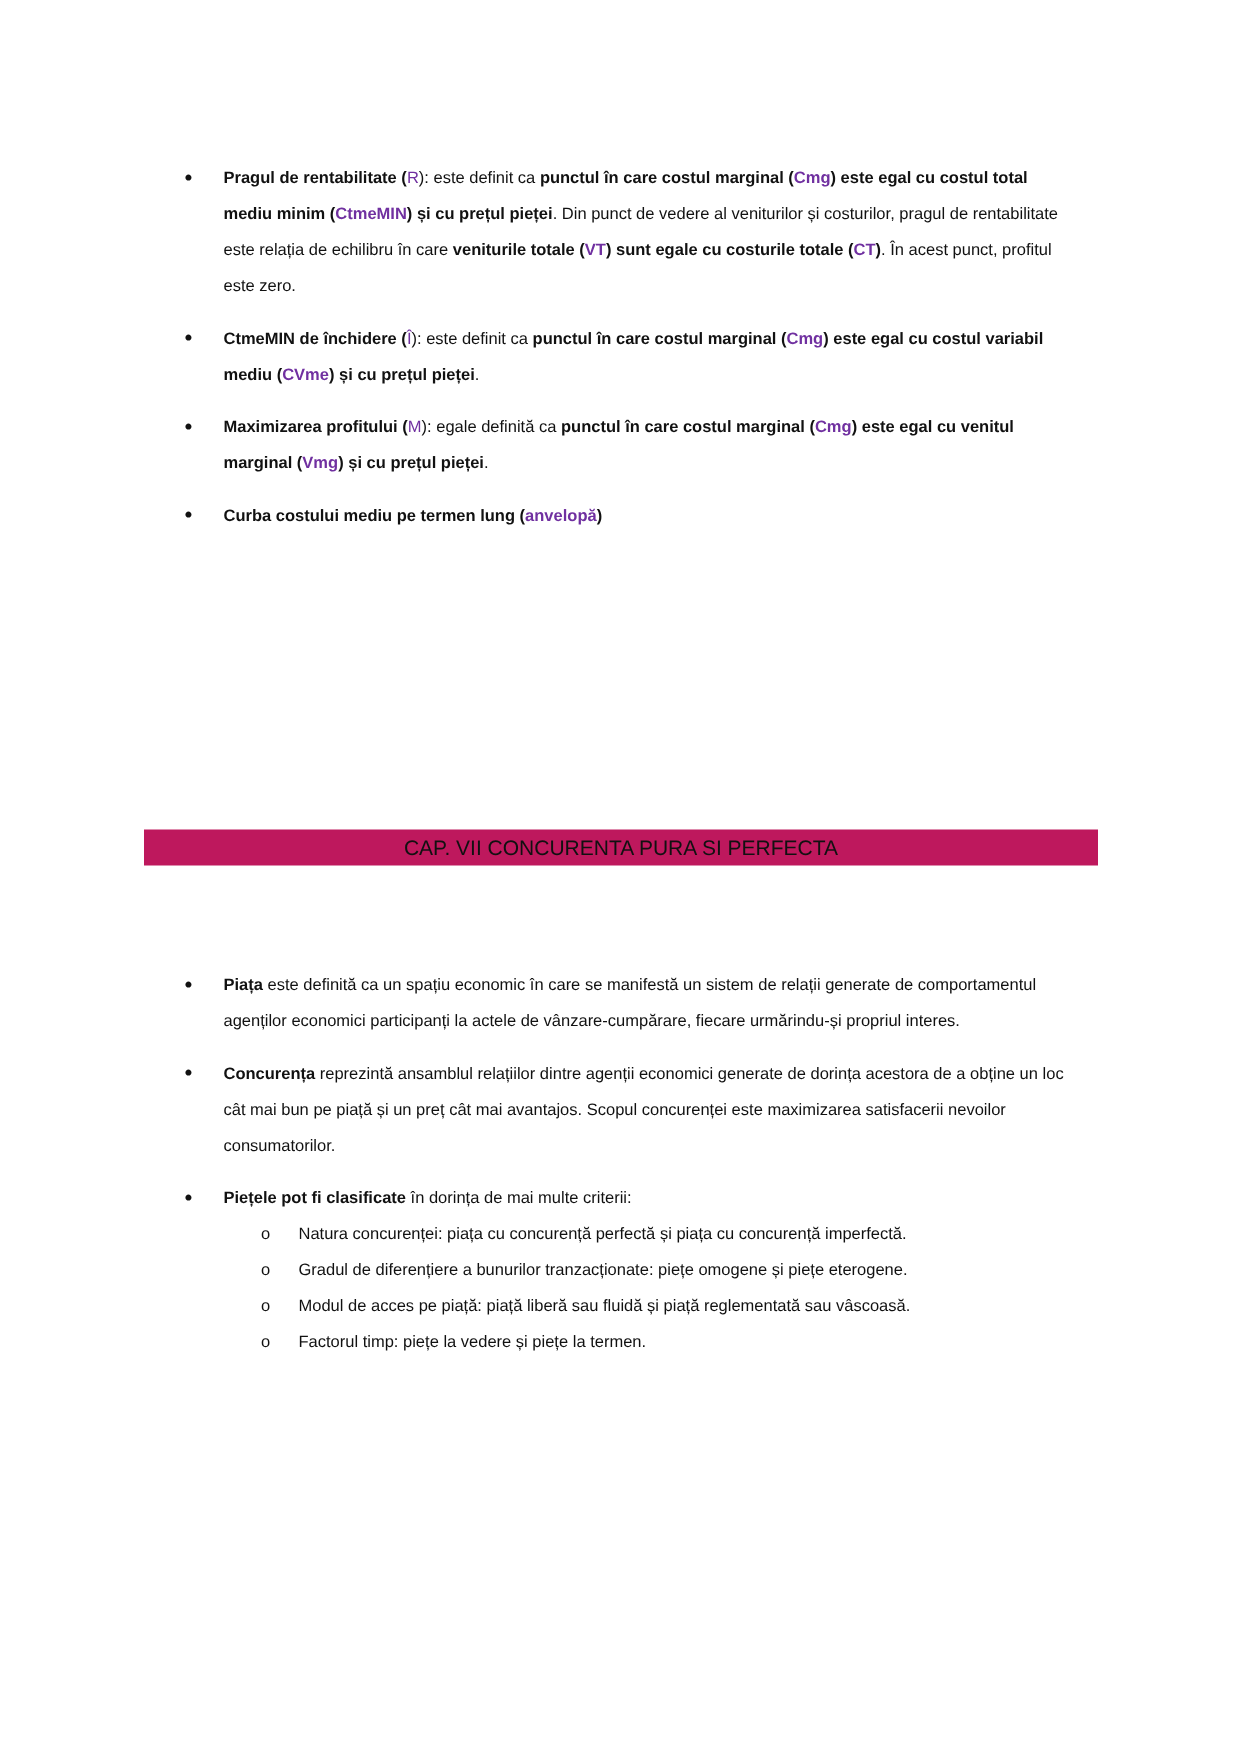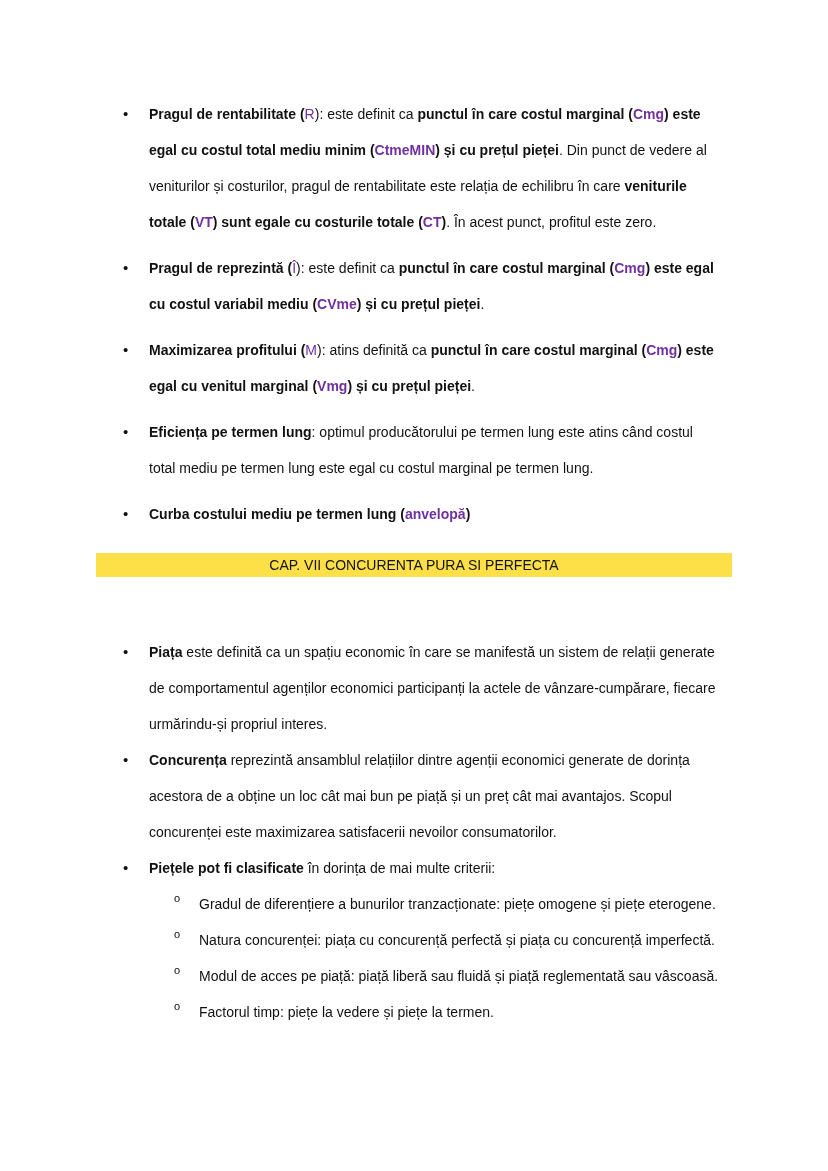--- a/index.html
+++ b/index.html
@@ -1,54 +1,53 @@
 <!DOCTYPE html>
 <html><head>
 <meta charset="utf-8">
 <style>
   html, body { margin: 0; padding: 0; background: #ffffff; }
   body { width: 828px; height: 1171px; position: relative; overflow: hidden;
          font-family: "Liberation Sans", sans-serif; color: #111; }
   .page { position: absolute; left: 0; top: 0; width: 828px; height: 1171px; }
   ul.main { list-style: none; margin: 0; padding: 0; position: absolute; left: 120px; width: 600px; }
-  ul.main > li { position: relative; padding-left: 29px; font-size: 14px; line-height: 36px; }
+  ul.main > li { position: relative; padding-left: 29px; font-size: 11px; line-height: 24px; margin-top: 11px; }
   ul.main > li::before { content: "•"; position: absolute; left: 3px; top: 0; font-size: 15px; }
   .gap > li { margin-bottom: 10px; }
   b { font-weight: bold; }
   .p { color: #7030A0; }
   ul.sub { list-style: none; margin: 0; padding: 0; }
   ul.sub > li { position: relative; padding-left: 50px; margin-left: 0; }
   ul.sub > li::before { content: "o"; position: absolute; left: 25px; top: 0; font-size: 11px; line-height: 24px; }
   #list1 { top: 96px; }
   .band { position: absolute; left: 96px; top: 553px; width: 636px; height: 24px;
-          background: #fde047; text-align: center; font-size: 14px; line-height: 24px; color: #111; }
+          background: #be185d; text-align: center; font-size: 14px; line-height: 24px; color: #111; }
   #list2 { top: 634px; }
 </style>
 </head>
 <body>
 
 <div class="page">
 
   <ul class="main gap" id="list1">
     <li><b>Pragul de rentabilitate (</b><span class="p">R</span><span>): este definit ca </span><b>punctul în care costul marginal (</b><b class="p">Cmg</b><b>) este egal cu costul total mediu minim (</b><b class="p">CtmeMIN</b><b>) și cu prețul pieței</b><span>. Din punct de vedere al veniturilor și costurilor, pragul de rentabilitate este relația de echilibru în care </span><b>veniturile totale (</b><b class="p">VT</b><b>) sunt egale cu costurile totale (</b><b class="p">CT</b><b>)</b><span>. În acest punct, profitul este zero.</span></li>
-    <li><b>Pragul de reprezintă (</b><span class="p">Î</span><span>): este definit ca </span><b>punctul în care costul marginal (</b><b class="p">Cmg</b><b>) este egal cu costul variabil mediu (</b><b class="p">CVme</b><b>) și cu prețul pieței</b><span>.</span></li>
-    <li><b>Maximizarea profitului (</b><span class="p">M</span><span>): atins definită ca </span><b>punctul în care costul marginal (</b><b class="p">Cmg</b><b>) este egal cu venitul marginal (</b><b class="p">Vmg</b><b>) și cu prețul pieței</b><span>.</span></li>
-    <li><b>Eficiența pe termen lung</b><span>: optimul producătorului pe termen lung este atins când costul total mediu pe termen lung este egal cu costul marginal pe termen lung.</span></li>
+    <li><b>CtmeMIN de închidere (</b><span class="p">Î</span><span>): este definit ca </span><b>punctul în care costul marginal (</b><b class="p">Cmg</b><b>) este egal cu costul variabil mediu (</b><b class="p">CVme</b><b>) și cu prețul pieței</b><span>.</span></li>
+    <li><b>Maximizarea profitului (</b><span class="p">M</span><span>): egale definită ca </span><b>punctul în care costul marginal (</b><b class="p">Cmg</b><b>) este egal cu venitul marginal (</b><b class="p">Vmg</b><b>) și cu prețul pieței</b><span>.</span></li>
     <li><b>Curba costului mediu pe termen lung (</b><b class="p">anvelopă</b><b>)</b></li>
   </ul>
 
   <div class="band">CAP. VII CONCURENTA PURA SI PERFECTA</div>
 
   <ul class="main" id="list2">
     <li><b>Piața</b><span> este definită ca un spațiu economic în care se manifestă un sistem de relații generate de comportamentul agenților economici participanți la actele de vânzare-cumpărare, fiecare urmărindu-și propriul interes.</span></li>
     <li><b>Concurența</b><span> reprezintă ansamblul relațiilor dintre agenții economici generate de dorința acestora de a obține un loc cât mai bun pe piață și un preț cât mai avantajos. Scopul concurenței este maximizarea satisfacerii nevoilor consumatorilor.</span></li>
     <li>
       <span><b>Piețele pot fi clasificate</b><span> în dorința de mai multe criterii:</span></span>
       <ul class="sub">
+        <li>Natura concurenței: piața cu concurență perfectă și piața cu concurență imperfectă.</li>
         <li>Gradul de diferențiere a bunurilor tranzacționate: piețe omogene și piețe eterogene.</li>
-        <li>Natura concurenței: piața cu concurență perfectă și piața cu concurență imperfectă.</li>
         <li>Modul de acces pe piață: piață liberă sau fluidă și piață reglementată sau vâscoasă.</li>
         <li>Factorul timp: piețe la vedere și piețe la termen.</li>
       </ul>
     </li>
   </ul>
 
 </div>
 
 </body></html>

